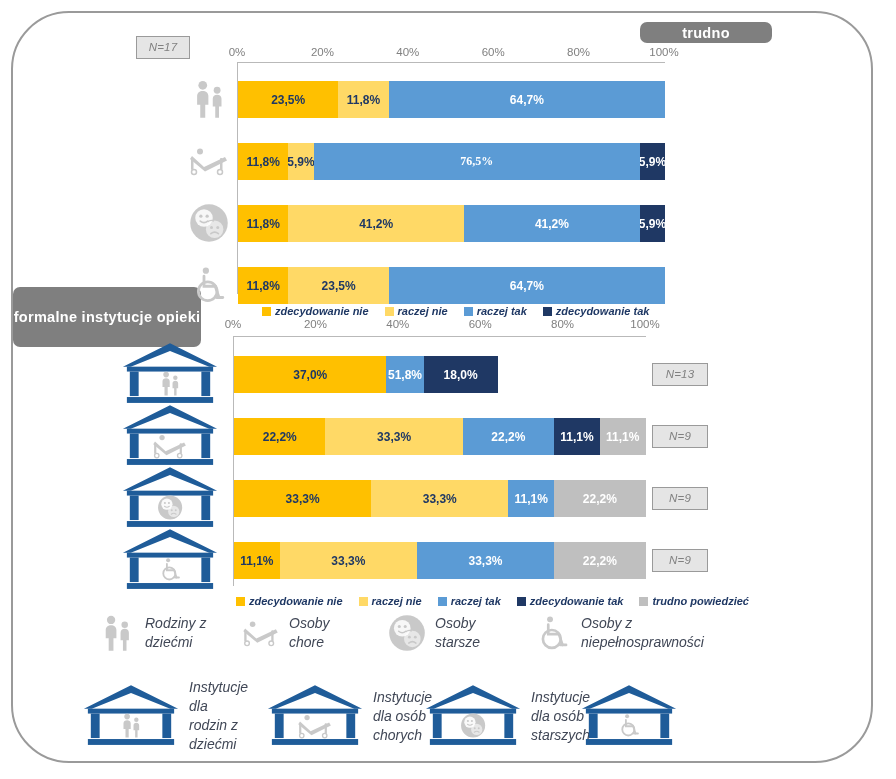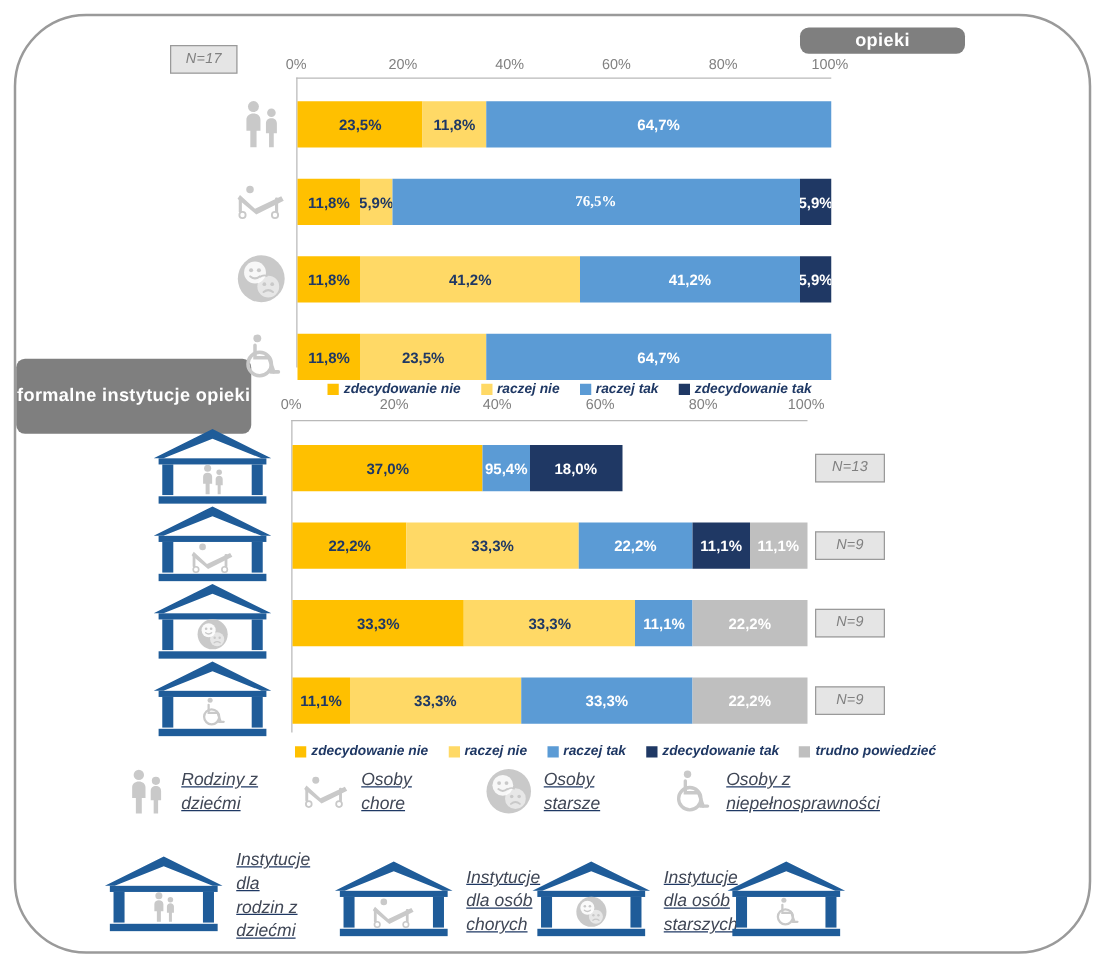--- a/index.html
+++ b/index.html
@@ -101,41 +101,41 @@
     font-size:11px;
     font-style:italic;
     font-weight:bold;
     color:#1F3864;
     white-space:nowrap;
   }
   .legend .item{display:flex;align-items:center;margin-right:16px;}
   .legend .sw{width:9px;height:9px;margin-right:4px;display:inline-block;}
 
   
-  .keyrow{position:absolute;display:flex;align-items:flex-end;text-decoration:underline;}
+  .keyrow{position:absolute;display:flex;align-items:center;}
   .key{display:flex;align-items:center;margin-right:6px;}
   .key .kicon{display:flex;align-items:center;justify-content:center;}
   .key .klabel{
     font-style:italic;
     font-size:14px;
     color:#404756;
     line-height:19px;
     margin-left:9px;
   }
 
   .rowicon{position:absolute;display:flex;align-items:center;justify-content:center;}
 </style>
 </head>
 <body>
 
 <div id="frame"></div>
 
 <div class="nbox abs" id="n17" style="left:136px;top:36px;width:54px;">N=17</div>
 
-<div class="pill abs" id="radni-badge">opieki</div>
+<div class="pill abs" id="radni-badge">trudno</div>
 
 <div class="pill abs" id="formalne-badge">formalne instytucje opieki</div>
 
 <div id="chart1" style="position: absolute; left: 0px; top: 0px;">
     <div class="axis" style="left: 237px; top: 46px; width: 427px;">
       <span style="left: 0px;">0%</span>
       <span style="left: 85.4px;">20%</span>
       <span style="left: 170.8px;">40%</span>
       <span style="left: 256.2px;">60%</span>
       <span style="left: 341.6px;">80%</span>
@@ -248,21 +248,21 @@
   <circle cx="22" cy="10" r="7"></circle>
             <path d="M22 19c-5 0-9 3-9 8v14h5v21h8V41h5V27c0-5-4-8-9-8z"></path>
   <circle cx="45" cy="18" r="5.5"></circle>
             <path d="M45 25c-4 0-7 2.5-7 6.5V44h4v18h6V44h4V31.5c0-4-3-6.5-7-6.5z"></path>
           </g>
         </g>
   </svg>
     </div>
     <div class="bar" title="Instytucje dla rodzin z dziećmi" style="left: 234px; top: 356px; width: 412px; height: 37px;">
       <div class="seg c0" style="width: 152.44px;">37,0%</div>
-      <div class="seg c2" style="width: 37.08px;">95,4%</div>
+      <div class="seg c2" style="width: 37.08px;">51,8%</div>
       <div class="seg c3" style="width: 74.16px;">18,0%</div>
     </div>
     <div class="nbox abs" style="left: 652px; top: 363px; width: 56px;">N=13</div>
     <div class="rowicon" style="left: 120px; top: 403px; width: 100px; height: 66px;">
       <svg width="98" height="67" viewBox="0 0 100 68">
   <path d="M50 2 L98 26 L90 26 L50 10 L10 26 L2 26 Z" fill="#1F5C99"></path>
   <rect x="6" y="26" width="88" height="5" fill="#1F5C99"></rect>
   <rect x="9" y="31" width="9" height="25" fill="#1F5C99"></rect>
   <rect x="82" y="31" width="9" height="25" fill="#1F5C99"></rect>
   <rect x="6" y="57" width="88" height="6" fill="#1F5C99"></rect>

